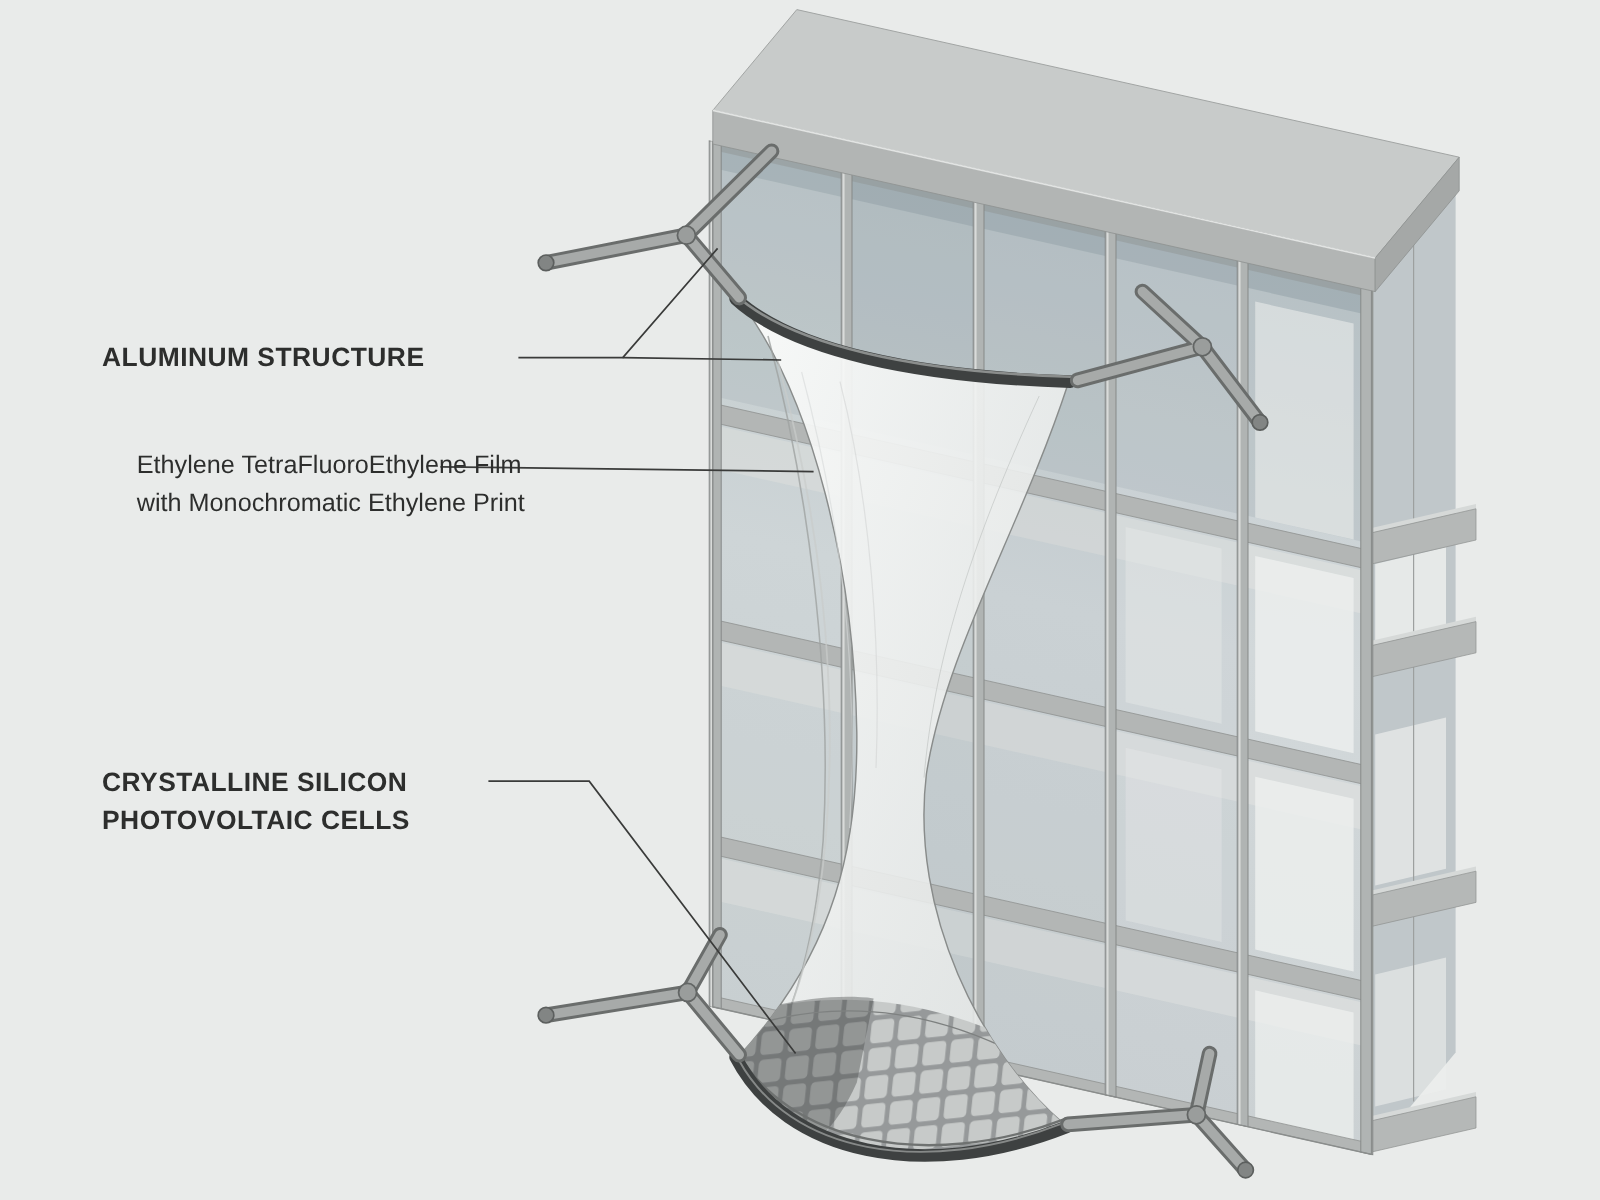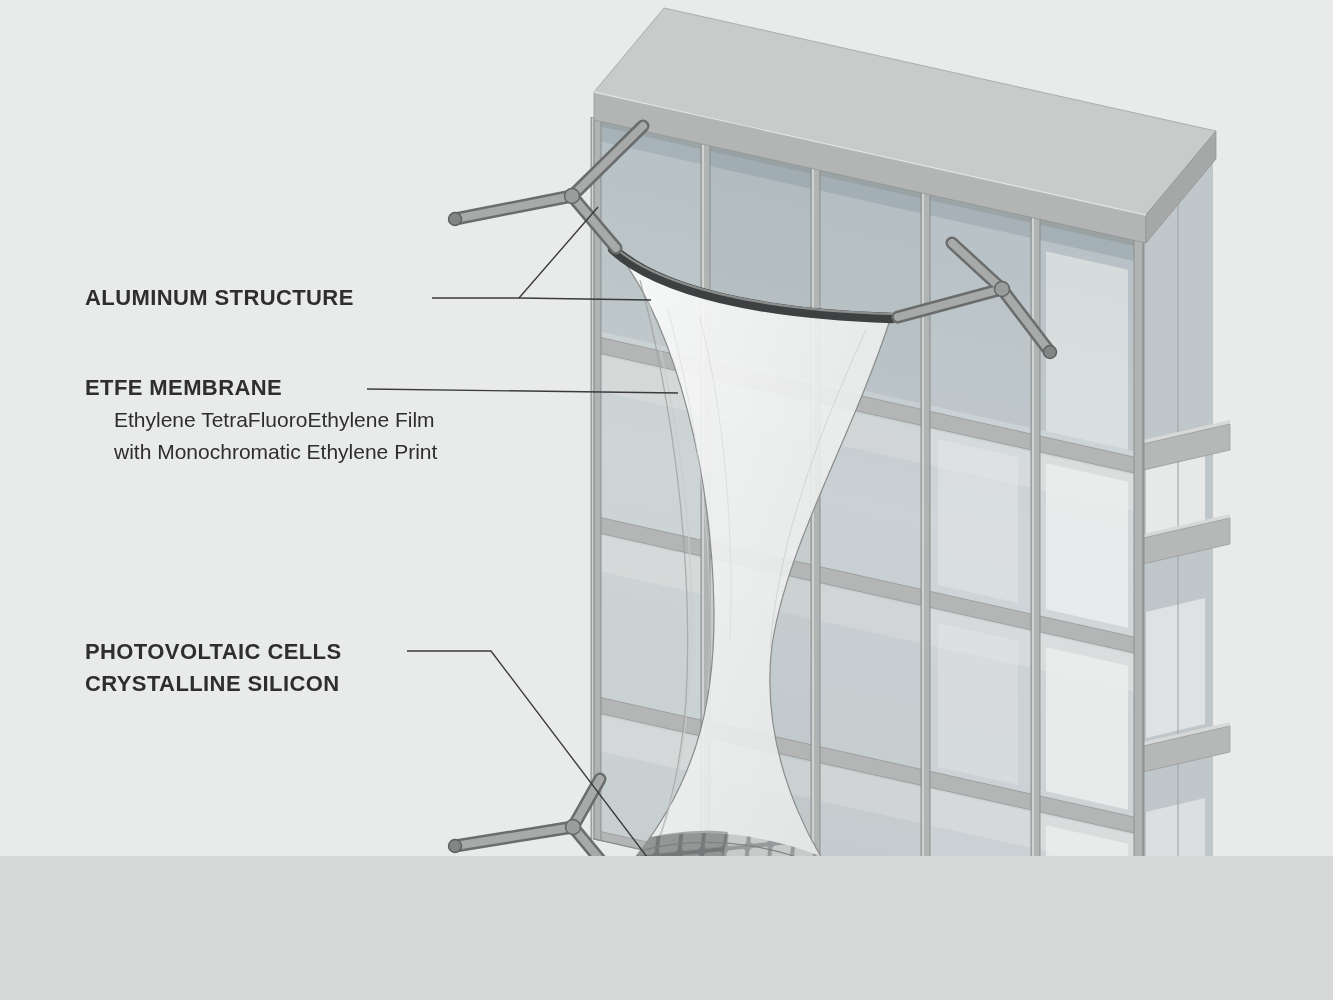--- a/index.html
+++ b/index.html
@@ -1,18 +1,18 @@
 <!DOCTYPE html>
 <html><head>
 <meta charset="utf-8">
 <style>
   html,body{margin:0;padding:0;background:#d7d9d8;}
   .canvas{
     position:relative;
-    width:1333px;height:856px;
+    width:1333px;height:1000px;
     background:#e9ebea;
     overflow:hidden;
     font-family:"Liberation Sans",sans-serif;
     margin:0 auto;
   }
   .illustration{position:absolute;inset:0;}
   .label{position:absolute;color:#2d2e2d;z-index:5;}
   .label-title{
     font-weight:bold;
     font-size:22px;
@@ -206,23 +206,22 @@
       <path d="M 407 651 L 491 651 L 663 878"></path>
     </g>
   </svg>
   </div>
 
   <div class="label" style="left:85px;top:282px;">
     <div class="label-title">ALUMINUM STRUCTURE</div>
   </div>
 
   <div class="label" style="left:85px;top:372px;">
-    <div class="label-title">ETFE MEMBRANE</div>
     <div class="label-sub">Ethylene TetraFluoroEthylene Film</div>
     <div class="label-sub">with Monochromatic Ethylene Print</div>
   </div>
 
   <div class="label" style="left:85px;top:636px;">
+    <div class="label-title">CRYSTALLINE SILICON</div>
     <div class="label-title">PHOTOVOLTAIC CELLS</div>
-    <div class="label-title">CRYSTALLINE SILICON</div>
   </div>
 
 </div>
 
 </body></html>

